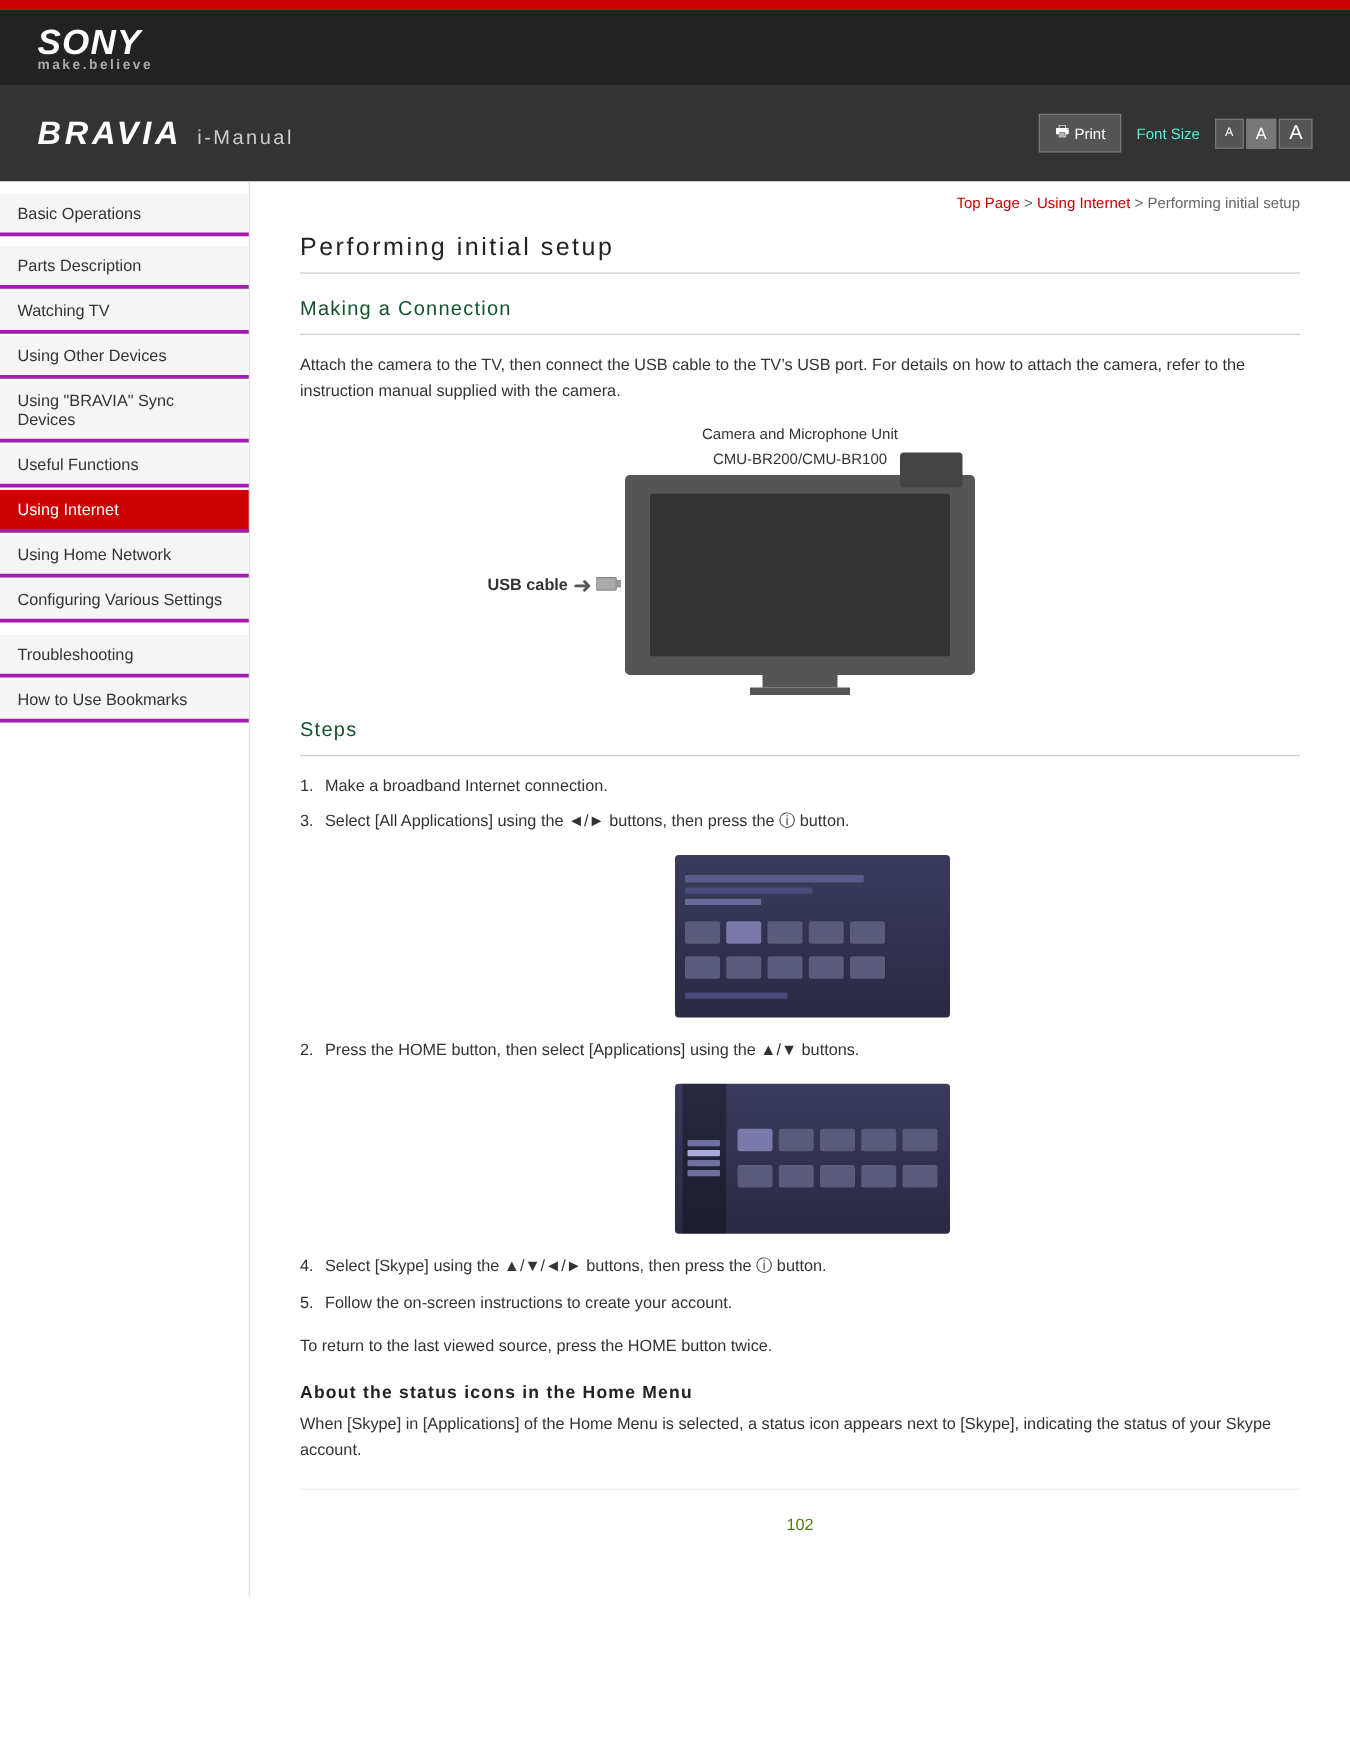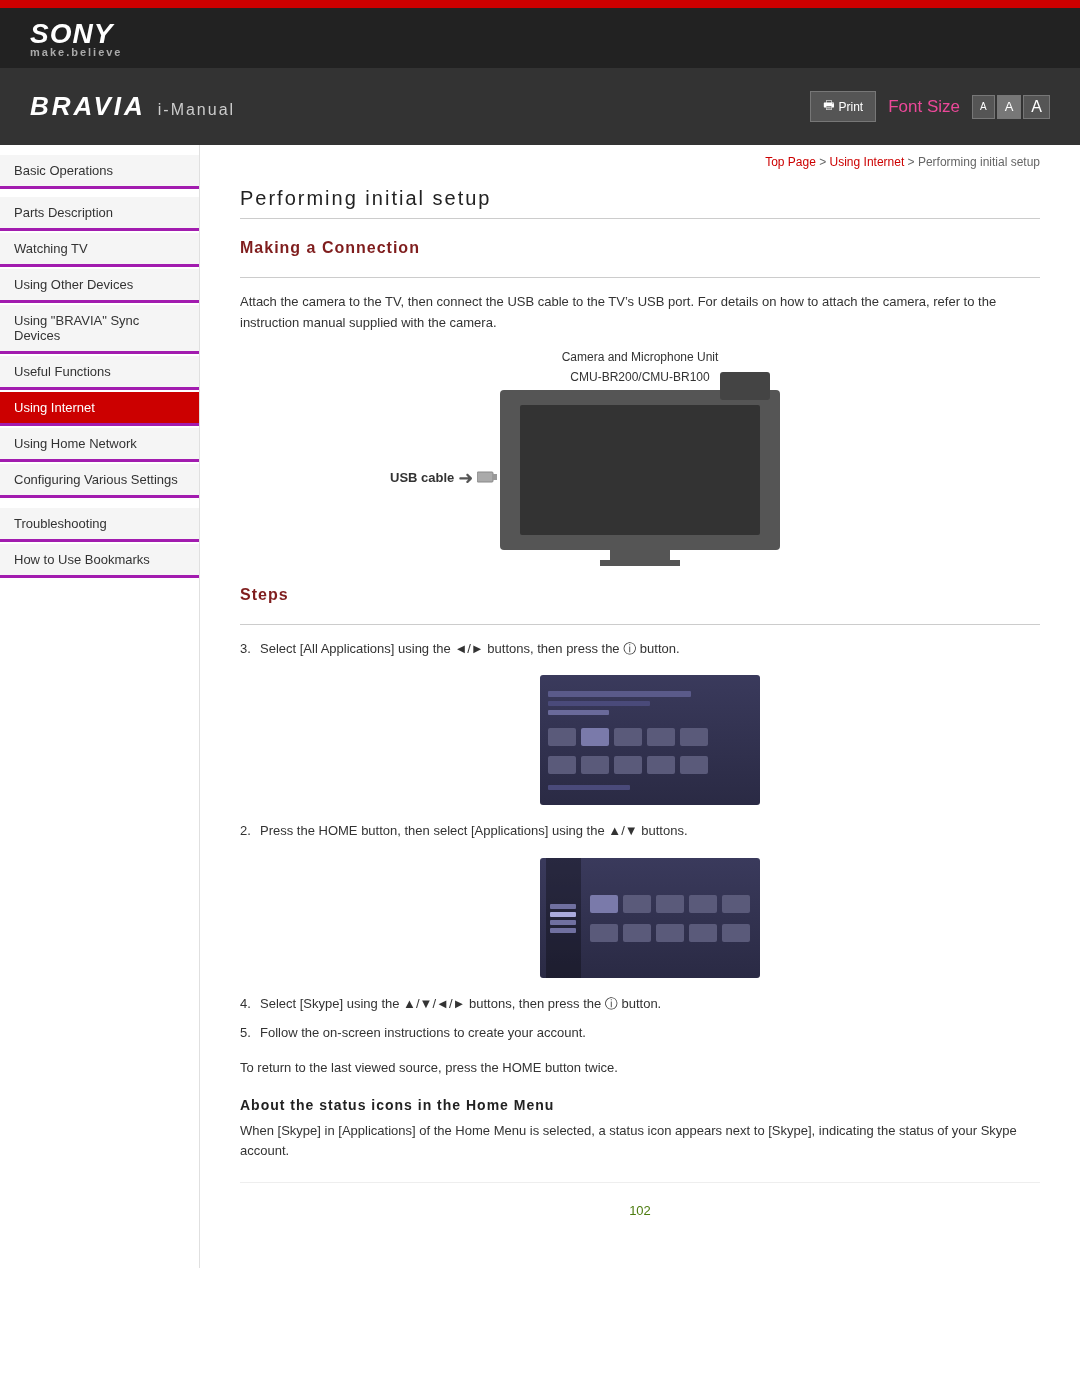--- a/index.html
+++ b/index.html
@@ -73,22 +73,22 @@
       color: #fff;
       border: 1px solid #777;
       padding: 4px 12px;
       font-size: 12px;
       cursor: pointer;
       display: flex;
       align-items: center;
       gap: 4px;
     }
     .font-size-label {
-      color: #ec4899;
-      font-size: 17px;
+      color: #5eead4;
+      font-size: 12px;
     }
     .font-btns {
       display: flex;
       gap: 2px;
     }
     .font-btn {
       background: #555;
       color: #fff;
       border: 1px solid #777;
       padding: 2px 7px;
@@ -160,26 +160,26 @@
       letter-spacing: 2px;
       border-bottom: 1px solid #ccc;
       padding-bottom: 8px;
       margin-bottom: 20px;
       color: #222;
     }
 
     
     .section-title {
       font-size: 16px;
-      font-weight: bold;
+      font-weight: normal;
       letter-spacing: 1px;
       border-bottom: 1px solid #ccc;
-      padding-bottom: 20px;
+      padding-bottom: 10px;
       margin-bottom: 14px;
-      color: #7f1d1d;
+      color: #14532d;
     }
 
     
     .body-text {
       font-size: 13px;
       line-height: 1.6;
       margin-bottom: 10px;
       color: #333;
     }
 
@@ -414,20 +414,23 @@
           <div class="tv-camera"></div>
         </div>
         <div class="tv-stand"></div>
         <div class="tv-base"></div>
       </div>
     </div>
 
     <h2 class="section-title" style="margin-top:20px;">Steps</h2>
 
     <ol class="steps-list">
+      <li data-num="1">
+        <span>Make a broadband Internet connection.</span>
+      </li>
       <li data-num="3">
         <span>Select [All Applications] using the ◄/► buttons, then press the ⓘ button.</span>
         
         <div class="figure-area">
           <div class="screenshot-box" style="height:130px;">
             <div style="width:100%; padding:8px; display:flex; flex-direction:column; gap:4px;">
               <div style="background:#5a5a8a; height:6px; width:70%; border-radius:1px;"></div>
               <div style="background:#4a4a7a; height:5px; width:50%; border-radius:1px;"></div>
               <div style="background:#6a6a9a; height:5px; width:30%; border-radius:1px; margin-bottom:6px;"></div>
               <div class="screenshot-row">

